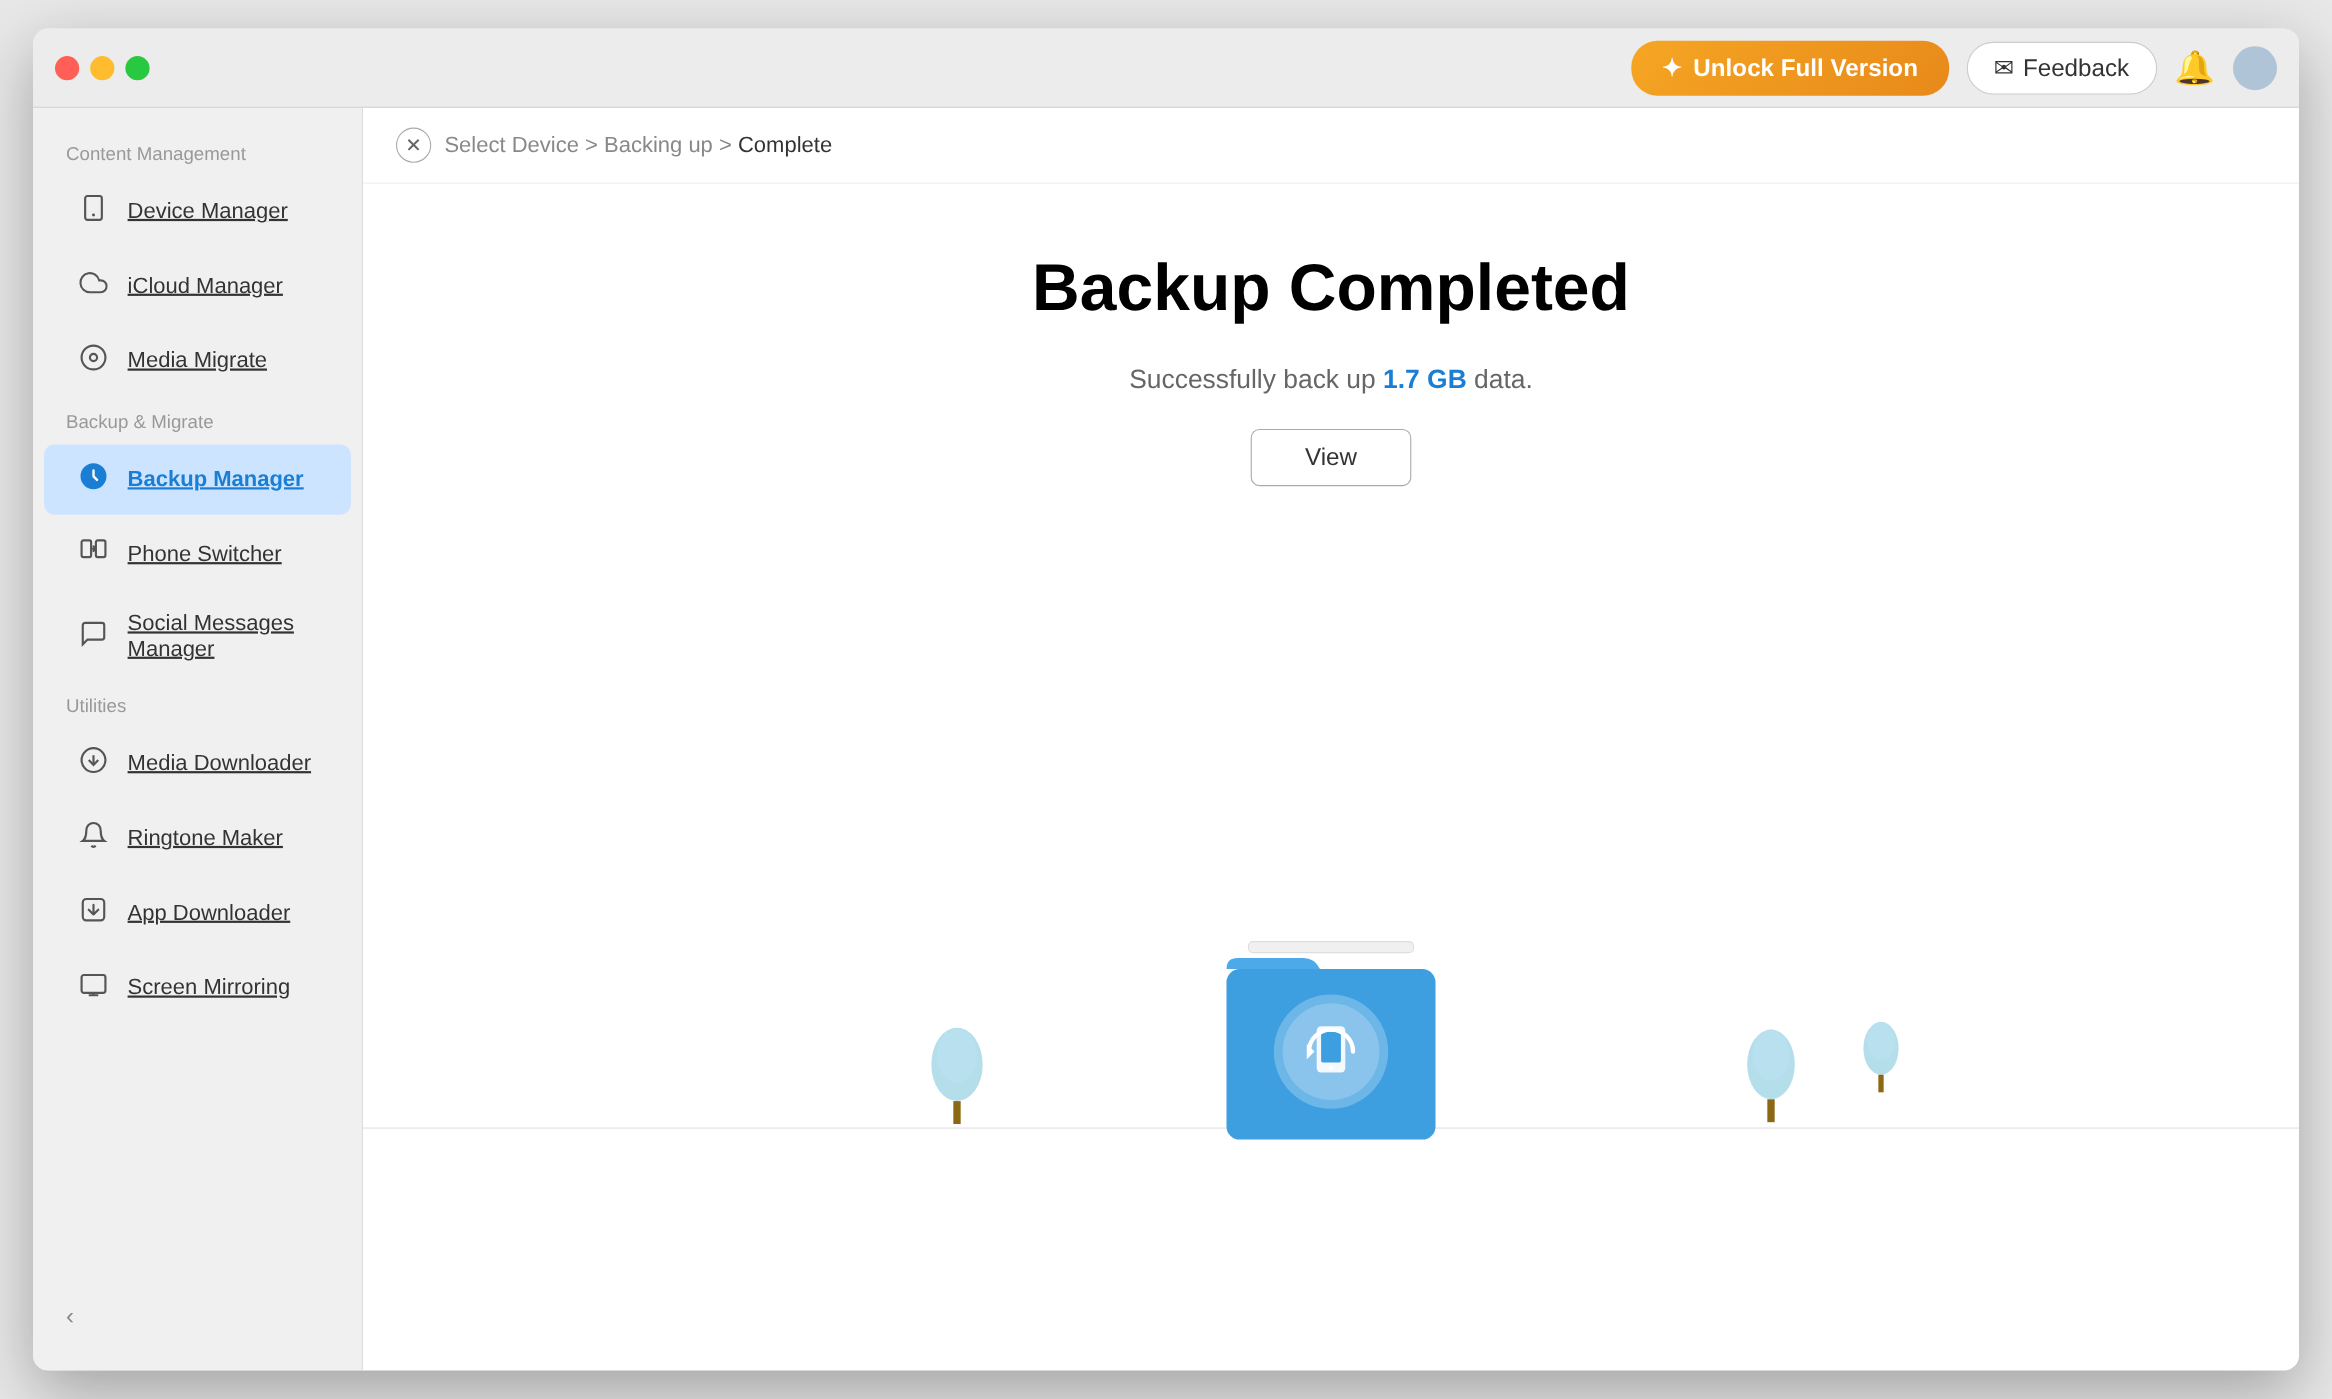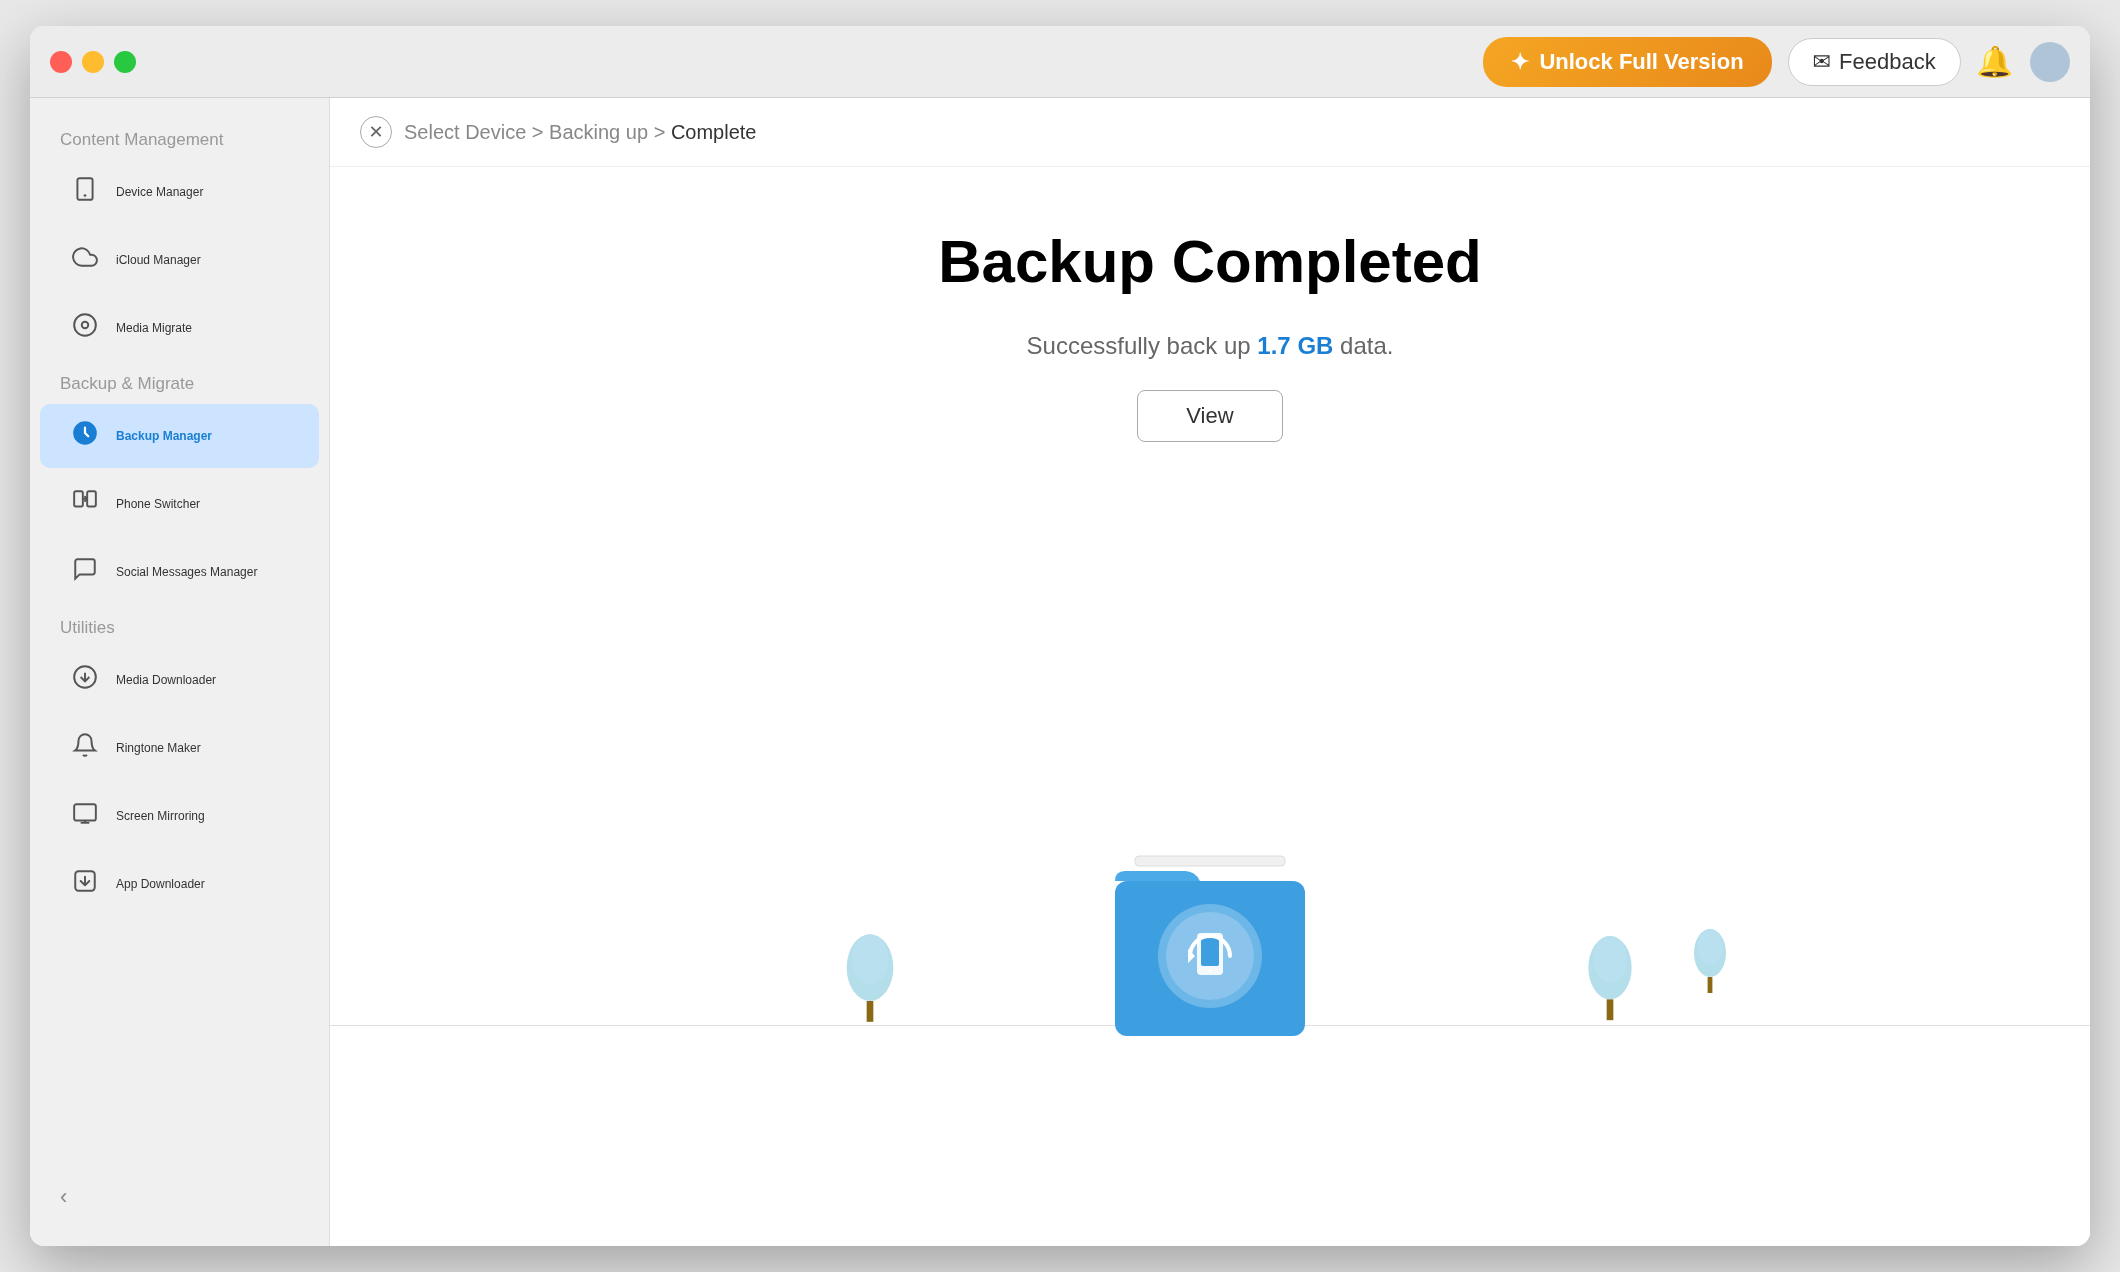--- a/index.html
+++ b/index.html
@@ -120,21 +120,22 @@
     }
     .sidebar-item {
       display: flex;
       align-items: center;
       gap: 16px;
       padding: 16px 30px;
       cursor: pointer;
       border-radius: 10px;
       margin: 2px 10px;
       color: #333;
-      font-size: 12px;
+      font-size: 20px;
+      text-decoration: underline;
     }
     .sidebar-item.active {
       background: #cce4ff;
       color: #1a7fd4;
     }
     .sidebar-item .icon {
       font-size: 22px;
       width: 30px;
       text-align: center;
       flex-shrink: 0;
@@ -379,36 +380,36 @@
             <path d="M18 8A6 6 0 0 0 6 8c0 7-3 9-3 9h18s-3-2-3-9"></path>
             <path d="M13.73 21a2 2 0 0 1-3.46 0"></path>
           </svg>
         </span>
         <span class="label">Ringtone Maker</span>
       </div>
 
       <div class="sidebar-item">
         <span class="icon">
           <svg width="26" height="26" viewBox="0 0 24 24" fill="none" stroke="#555" stroke-width="1.8">
+            <rect x="3" y="3" width="18" height="18" rx="3"></rect>
+            <path d="M12 8v8M8 12l4 4 4-4" stroke-linecap="round" stroke-linejoin="round"></path>
+          </svg>
+        </span>
+        <span class="label">App Downloader</span>
+      </div>
+
+      <div class="sidebar-item">
+        <span class="icon">
+          <svg width="26" height="26" viewBox="0 0 24 24" fill="none" stroke="#555" stroke-width="1.8">
             <rect x="2" y="4" width="20" height="15" rx="2"></rect>
             <line x1="8" y1="21" x2="16" y2="21"></line>
             <line x1="12" y1="19" x2="12" y2="21"></line>
           </svg>
         </span>
         <span class="label">Screen Mirroring</span>
-      </div>
-
-      <div class="sidebar-item">
-        <span class="icon">
-          <svg width="26" height="26" viewBox="0 0 24 24" fill="none" stroke="#555" stroke-width="1.8">
-            <rect x="3" y="3" width="18" height="18" rx="3"></rect>
-            <path d="M12 8v8M8 12l4 4 4-4" stroke-linecap="round" stroke-linejoin="round"></path>
-          </svg>
-        </span>
-        <span class="label">App Downloader</span>
       </div>
 
       <div class="sidebar-collapse">
         <span>‹</span>
       </div>
     </div>
 
     <div class="content-area">
 
       <div class="breadcrumb-bar">

